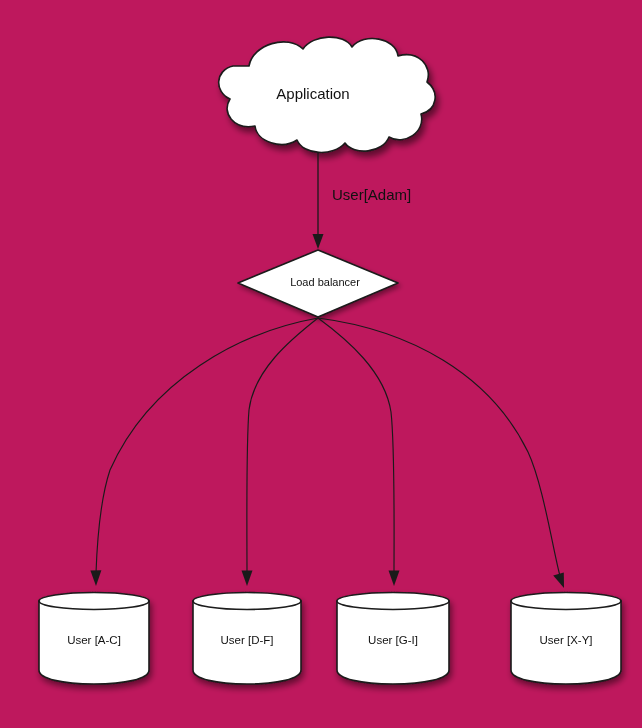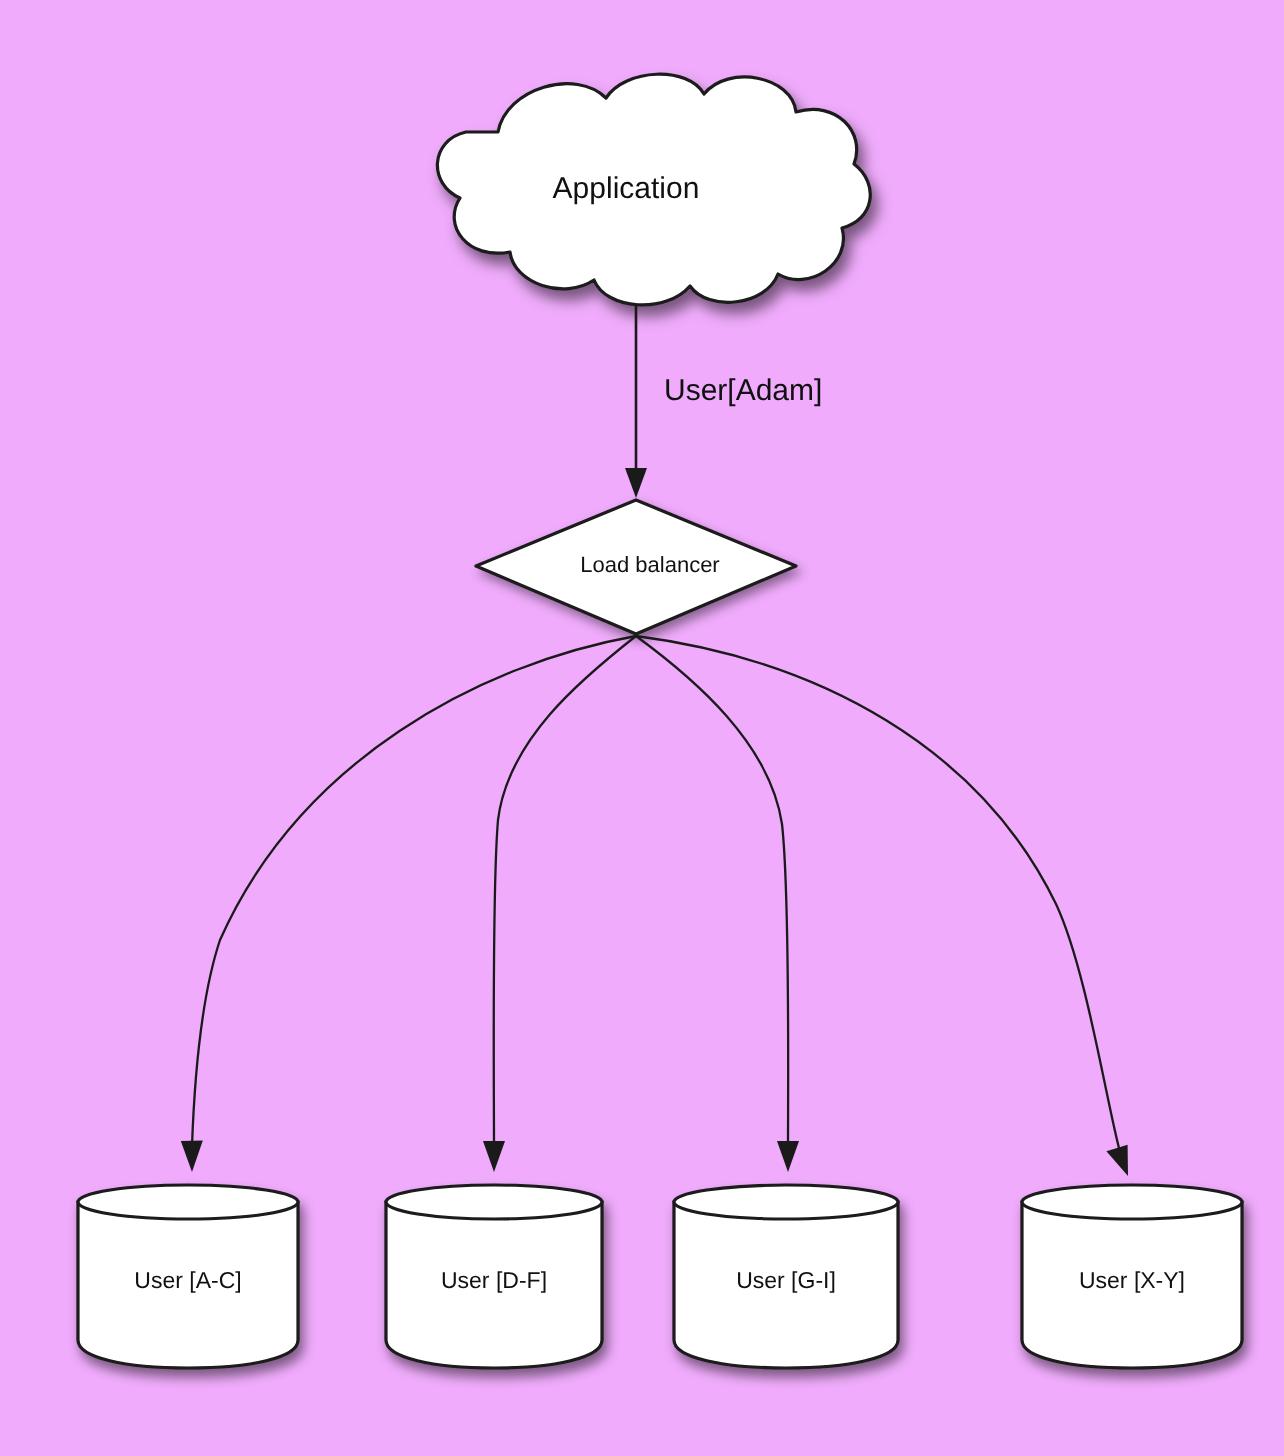--- a/index.html
+++ b/index.html
@@ -10,21 +10,21 @@
   body {
     width: 642px;
     height: 728px;
     overflow: hidden;
     font-family: "Liberation Sans", sans-serif;
   }
   #diagram-canvas {
     position: relative;
     width: 642px;
     height: 728px;
-    background: #f0abfc;
+    background: #be185d;
   }
   svg.diagram-svg {
     position: absolute;
     top: 0;
     left: 0;
     width: 642px;
     height: 728px;
     display: block;
   }
   .node-shape {

